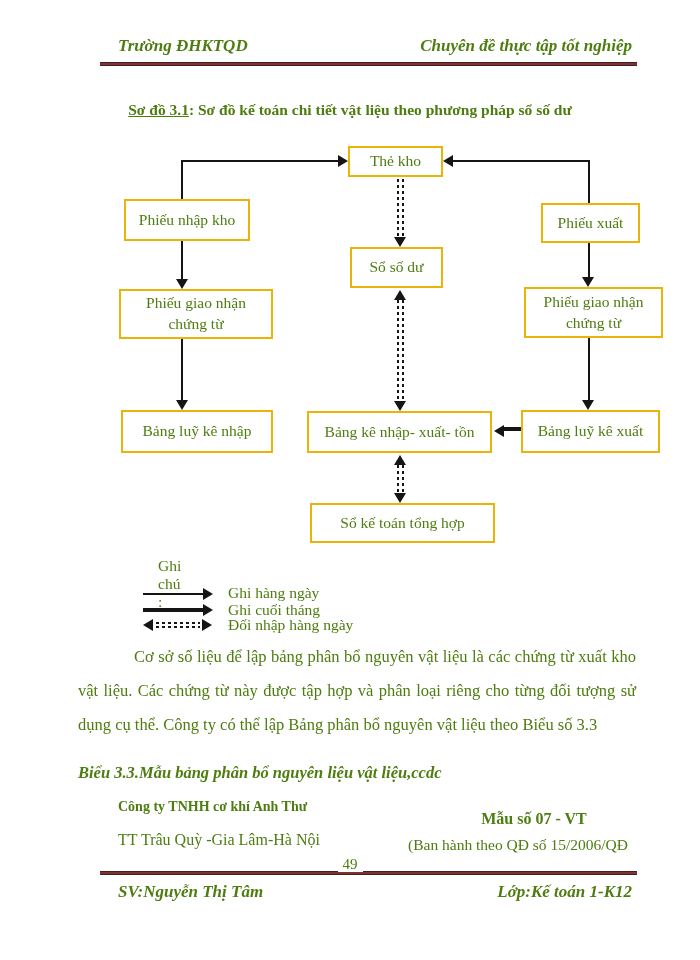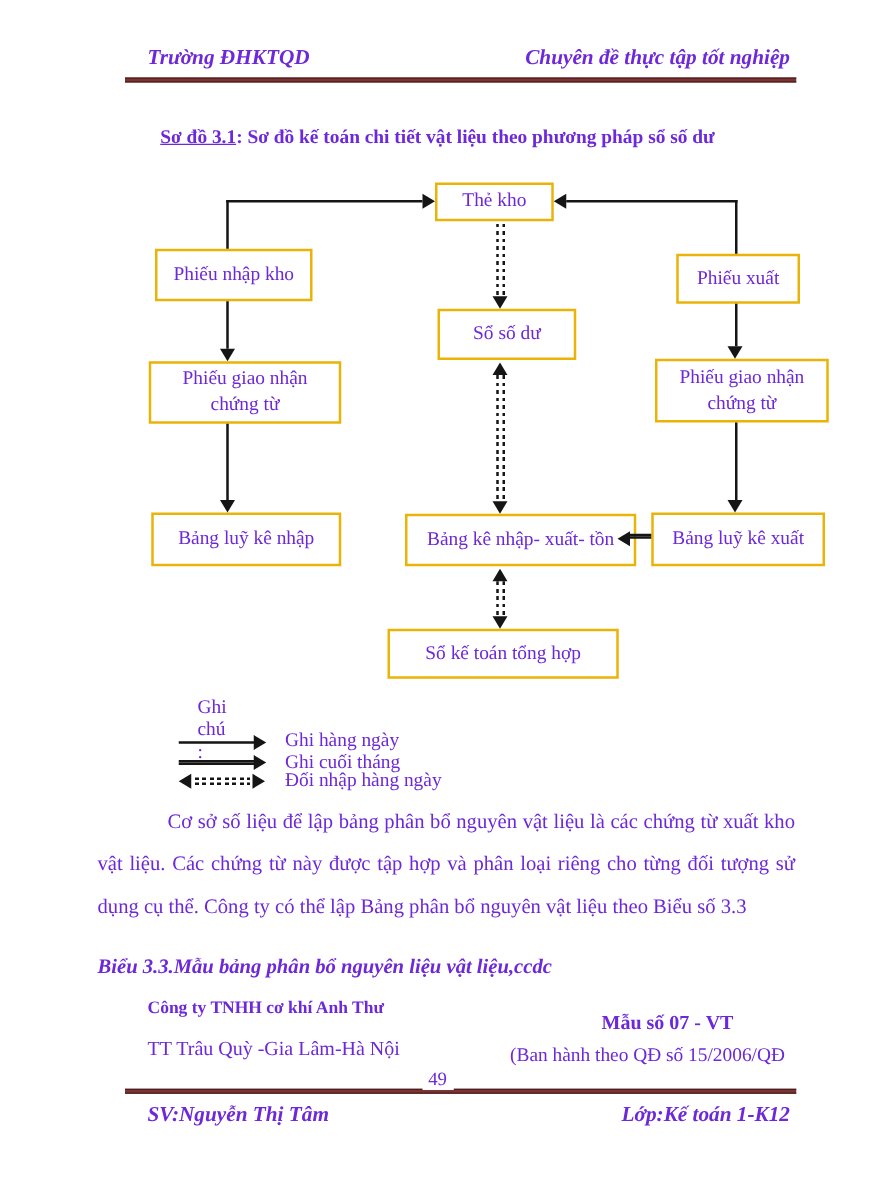--- a/index.html
+++ b/index.html
@@ -1,20 +1,20 @@
 <!DOCTYPE html>
 <html><head>
 <meta charset="utf-8">
 <style>
   * { margin:0; padding:0; box-sizing:border-box; }
   html,body { background:#e8e8e8; }
   .page {
     position:relative; width:700px; height:960px; background:#ffffff;
     margin:0 auto; overflow:hidden;
-    font-family:"Liberation Serif","DejaVu Serif",serif; color:#6d28d9;
+    font-family:"Liberation Serif","DejaVu Serif",serif; color:#4d7c0f;
   }
   .abs { position:absolute; }
 
   
   .hdr-txt { font-weight:bold; font-style:italic; font-size:17px; white-space:nowrap; }
   .rule { height:4px; background:#7b3434; border-top:1px solid #4d1c1c; border-bottom:1px solid #4d1c1c; }
 
   
   .doc-title { left:0; right:0; top:101px; text-align:center; font-weight:bold; font-size:15.5px; }
   .doc-title .u { text-decoration:underline; }
@@ -76,33 +76,33 @@
 
     <div class="fbox" style="left:348px; top:146px; width:95px; height:31px;">
         <span>Thẻ kho</span>
       </div>
     <div class="fbox" style="left:124px; top:199px; width:126px; height:42px;text-align:center;">
         <span>Phiếu nhập kho</span>
       </div>
     <div class="fbox" style="left:541px; top:203px; width:99px; height:40px;">
         <span>Phiếu xuất</span>
       </div>
-    <div class="fbox" style="left:350px; top:247px; width:111px; height:41px;">
+    <div class="fbox" style="left:350px; top:247px; width:93px; height:41px;">
         <span>Sổ số dư</span>
       </div>
     <div class="fbox" style="left:119px; top:289px; width:154px; height:50px;">
         <span>Phiếu giao nhận chứng từ</span>
       </div>
     <div class="fbox" style="left:524px; top:287px; width:139px; height:51px;">
         <span>Phiếu giao nhận chứng từ</span>
       </div>
     <div class="fbox" style="left:121px; top:410px; width:152px; height:43px;">
         <span>Bảng luỹ kê nhập</span>
       </div>
-    <div class="fbox" style="left:324px; top:411px; width:185px; height:42px;">
+    <div class="fbox" style="left:307px; top:411px; width:185px; height:42px;">
         <span>Bảng kê nhập- xuất- tồn</span>
       </div>
     <div class="fbox" style="left:521px; top:410px; width:139px; height:43px;">
         <span>Bảng luỹ kê xuất</span>
       </div>
     <div class="fbox" style="left:310px; top:503px; width:185px; height:40px;">
         <span>Sổ kế toán tổng hợp</span>
       </div>
 
     <div class="vline" style="left:181px; top:160px; height:39px;"></div>

